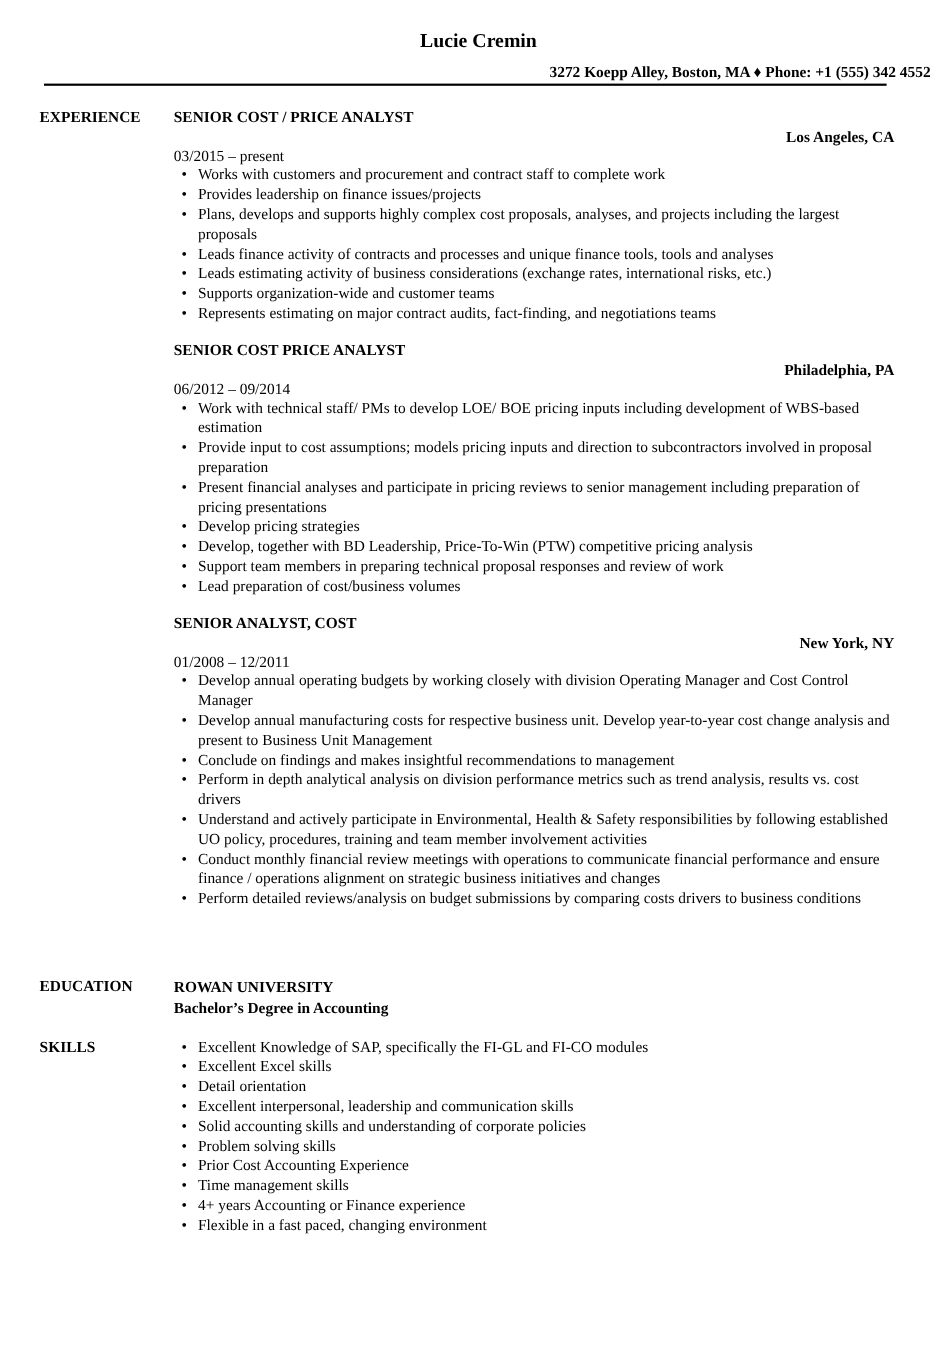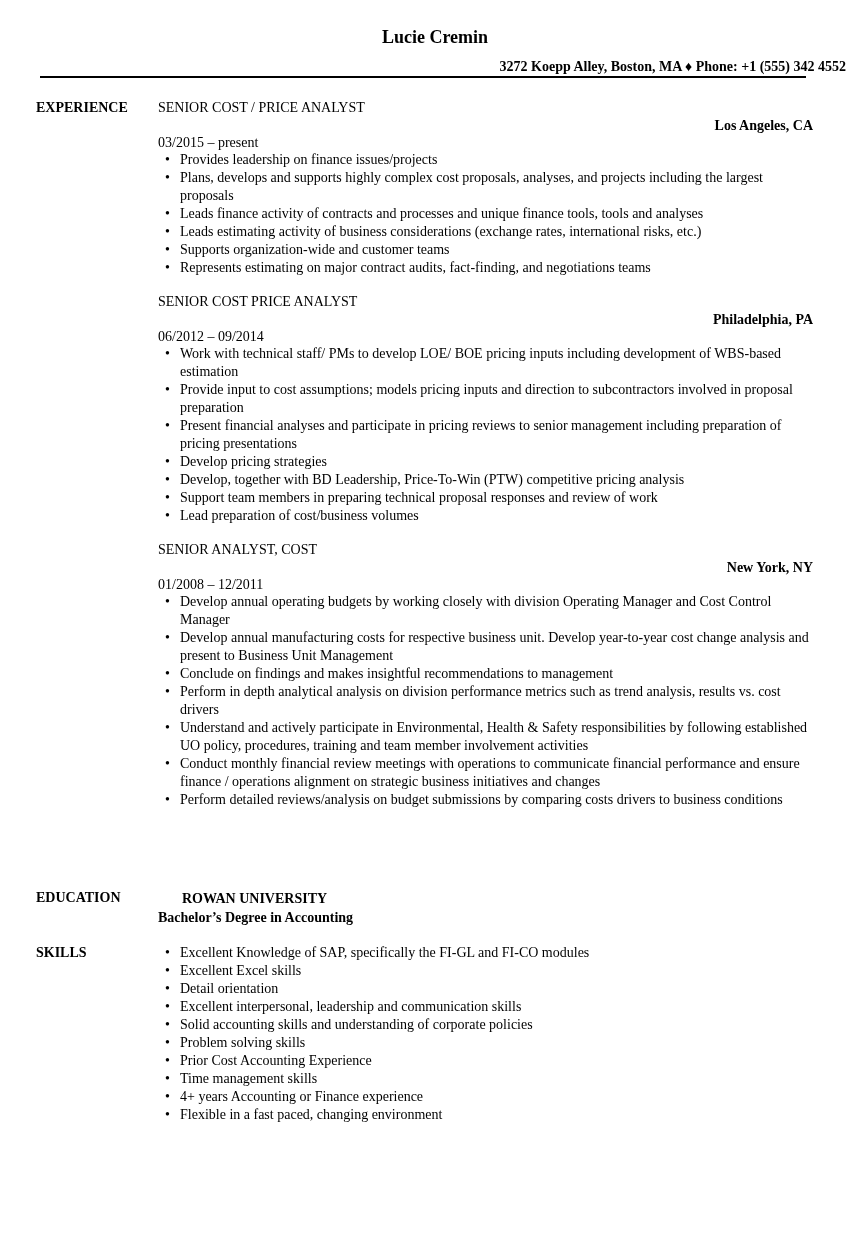--- a/index.html
+++ b/index.html
@@ -19,50 +19,51 @@
   }
   .rule {
     position: absolute; left: 40px; top: 76px; width: 766px; height: 2px; background: #000;
   }
   .section { position: absolute; left: 0; width: 860px; }
   .section-label {
     position: absolute; left: 36px; top: 0; font-weight: bold; font-size: 14px;
   }
   .content { position: absolute; left: 158px; top: 0; width: 655px; }
   .job { margin-bottom: 16px; }
-  .job-title { font-weight: normal; font-size: 14px; line-height: 18px; height: 18px; }
+  .job-title { font-weight: bold; font-size: 14px; line-height: 18px; height: 18px; }
   .job-loc { font-weight: bold; line-height: 17px; text-align: right; }
   .job-dates { line-height: 17px; }
   ul.bullets { margin: 0; padding: 0; list-style: none; }
   ul.bullets li {
     position: relative; padding-left: 22px; line-height: 18px;
   }
   ul.bullets li::before {
     content: "•"; position: absolute; left: 7px; top: 0;
   }
-  .edu-school { font-weight: bold; line-height: 19px; margin-left: 24px; }
+  .edu-school { font-weight: bold; line-height: 19px; }
   .edu-degree { font-weight: bold; line-height: 19px; }
 </style>
 </head>
 <body>
 
 <div class="header">
   <div class="name">Lucie Cremin</div>
   <div class="contact">3272 Koepp Alley, Boston, MA ♦ Phone: +1 (555) 342 4552</div>
   <div class="rule"></div>
 </div>
 
 <div class="section" style="top:99px;">
   <div class="section-label">EXPERIENCE</div>
   <div class="content">
     <div class="job">
         <div class="job-title">SENIOR COST / PRICE ANALYST</div>
         <div class="job-loc">Los Angeles, CA</div>
         <div class="job-dates">03/2015 – present</div>
         <ul class="bullets">
+          <li>Works with customers and procurement and contract staff to complete work</li>
           <li>Provides leadership on finance issues/projects</li>
           <li>Plans, develops and supports highly complex cost proposals, analyses, and projects including the largest proposals</li>
           <li>Leads finance activity of contracts and processes and unique finance tools, tools and analyses</li>
           <li>Leads estimating activity of business considerations (exchange rates, international risks, etc.)</li>
           <li>Supports organization-wide and customer teams</li>
           <li>Represents estimating on major contract audits, fact-finding, and negotiations teams</li>
         </ul>
       </div>
     <div class="job">
         <div class="job-title">SENIOR COST PRICE ANALYST</div>

